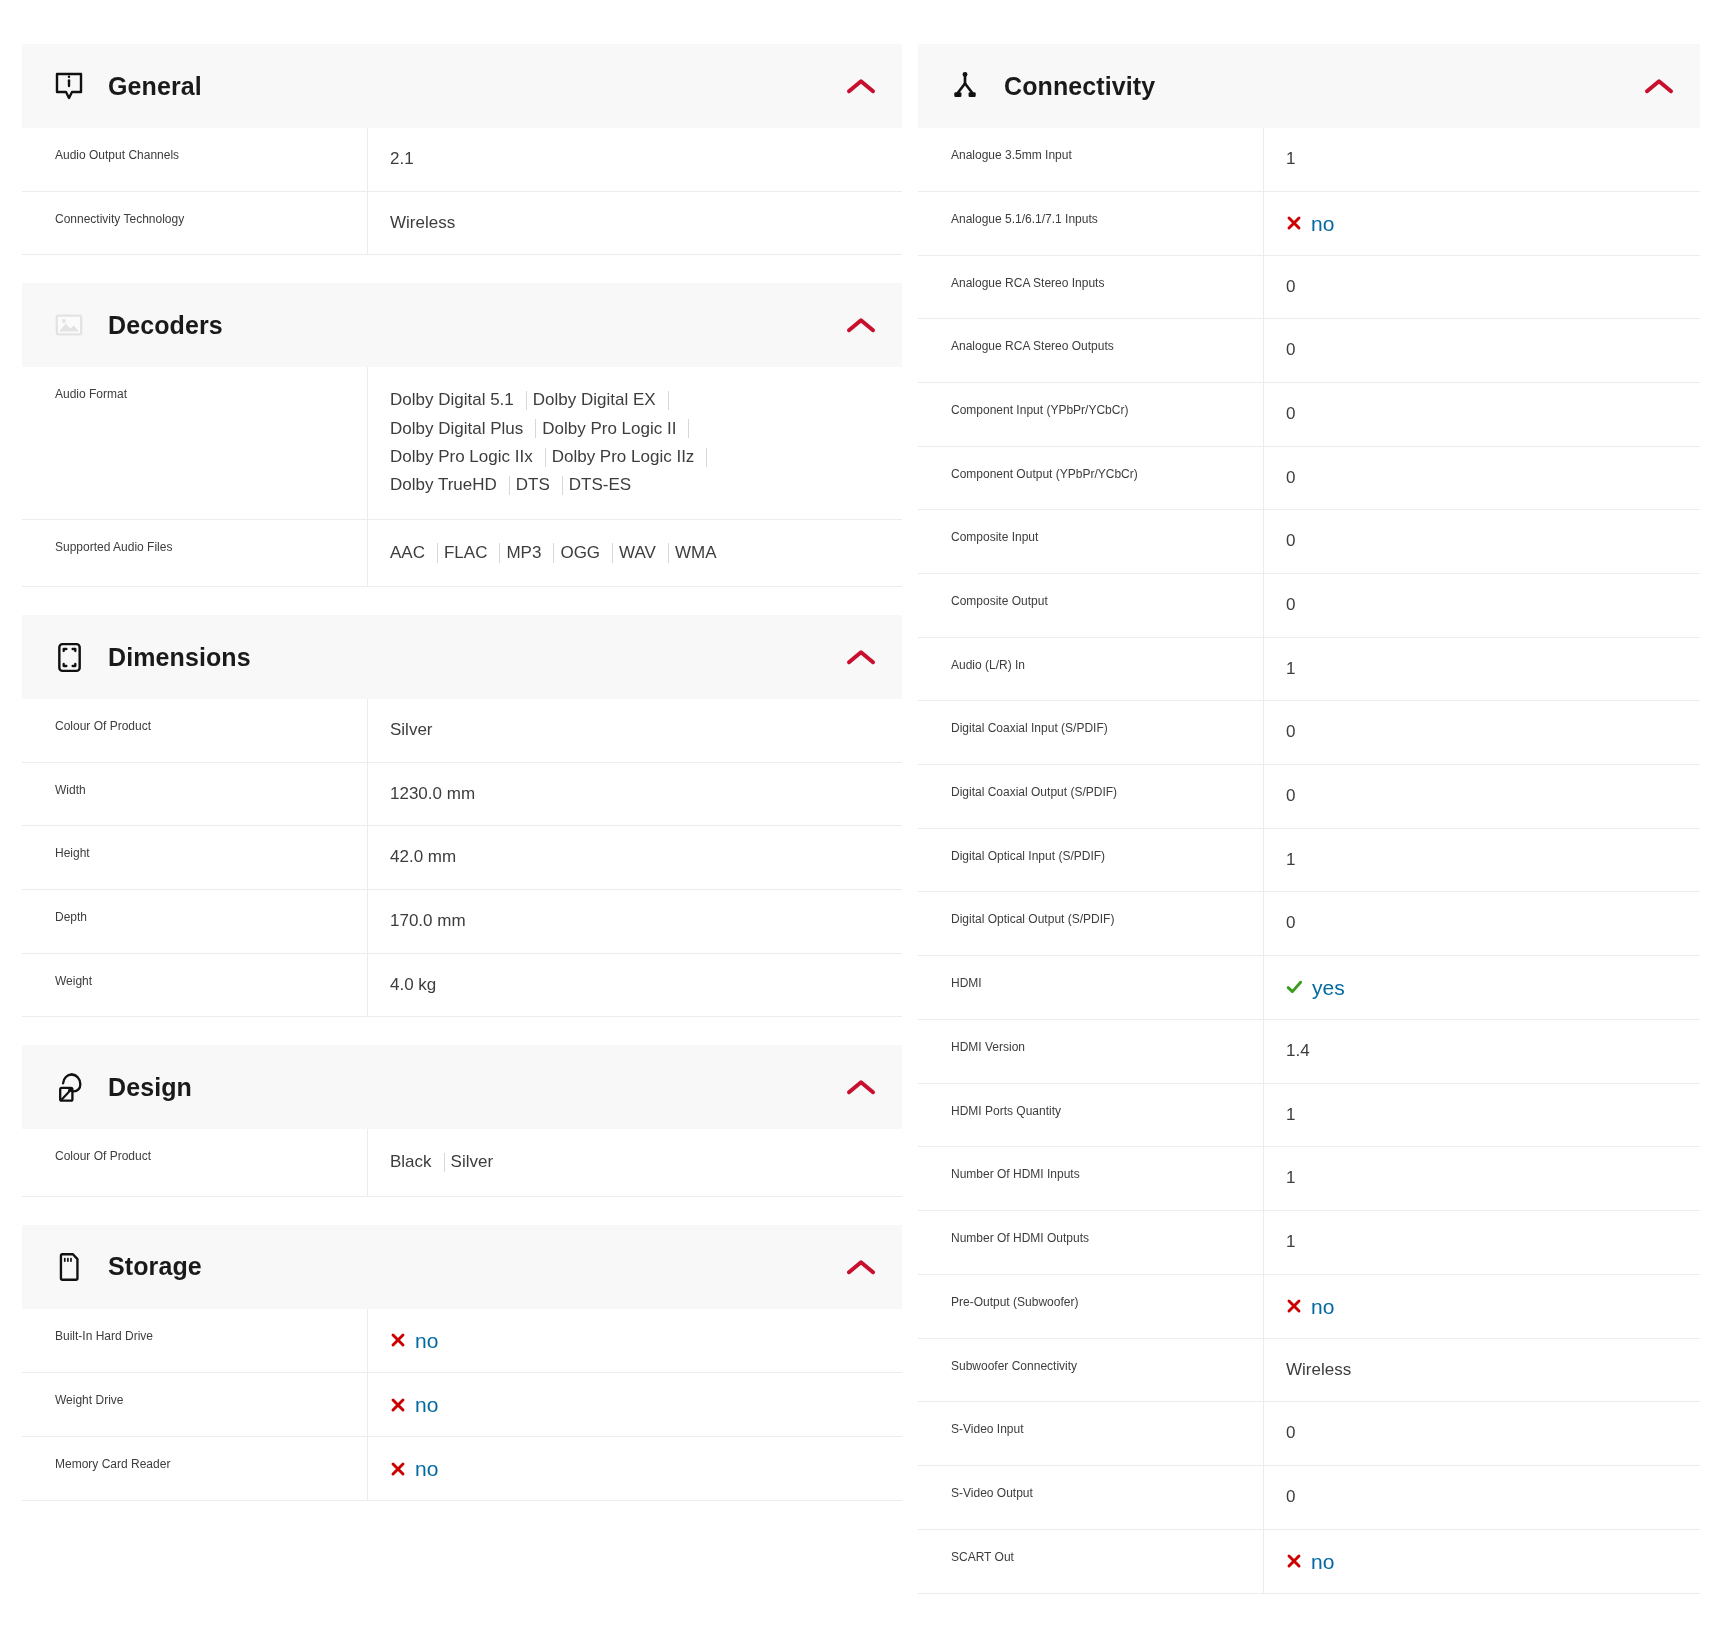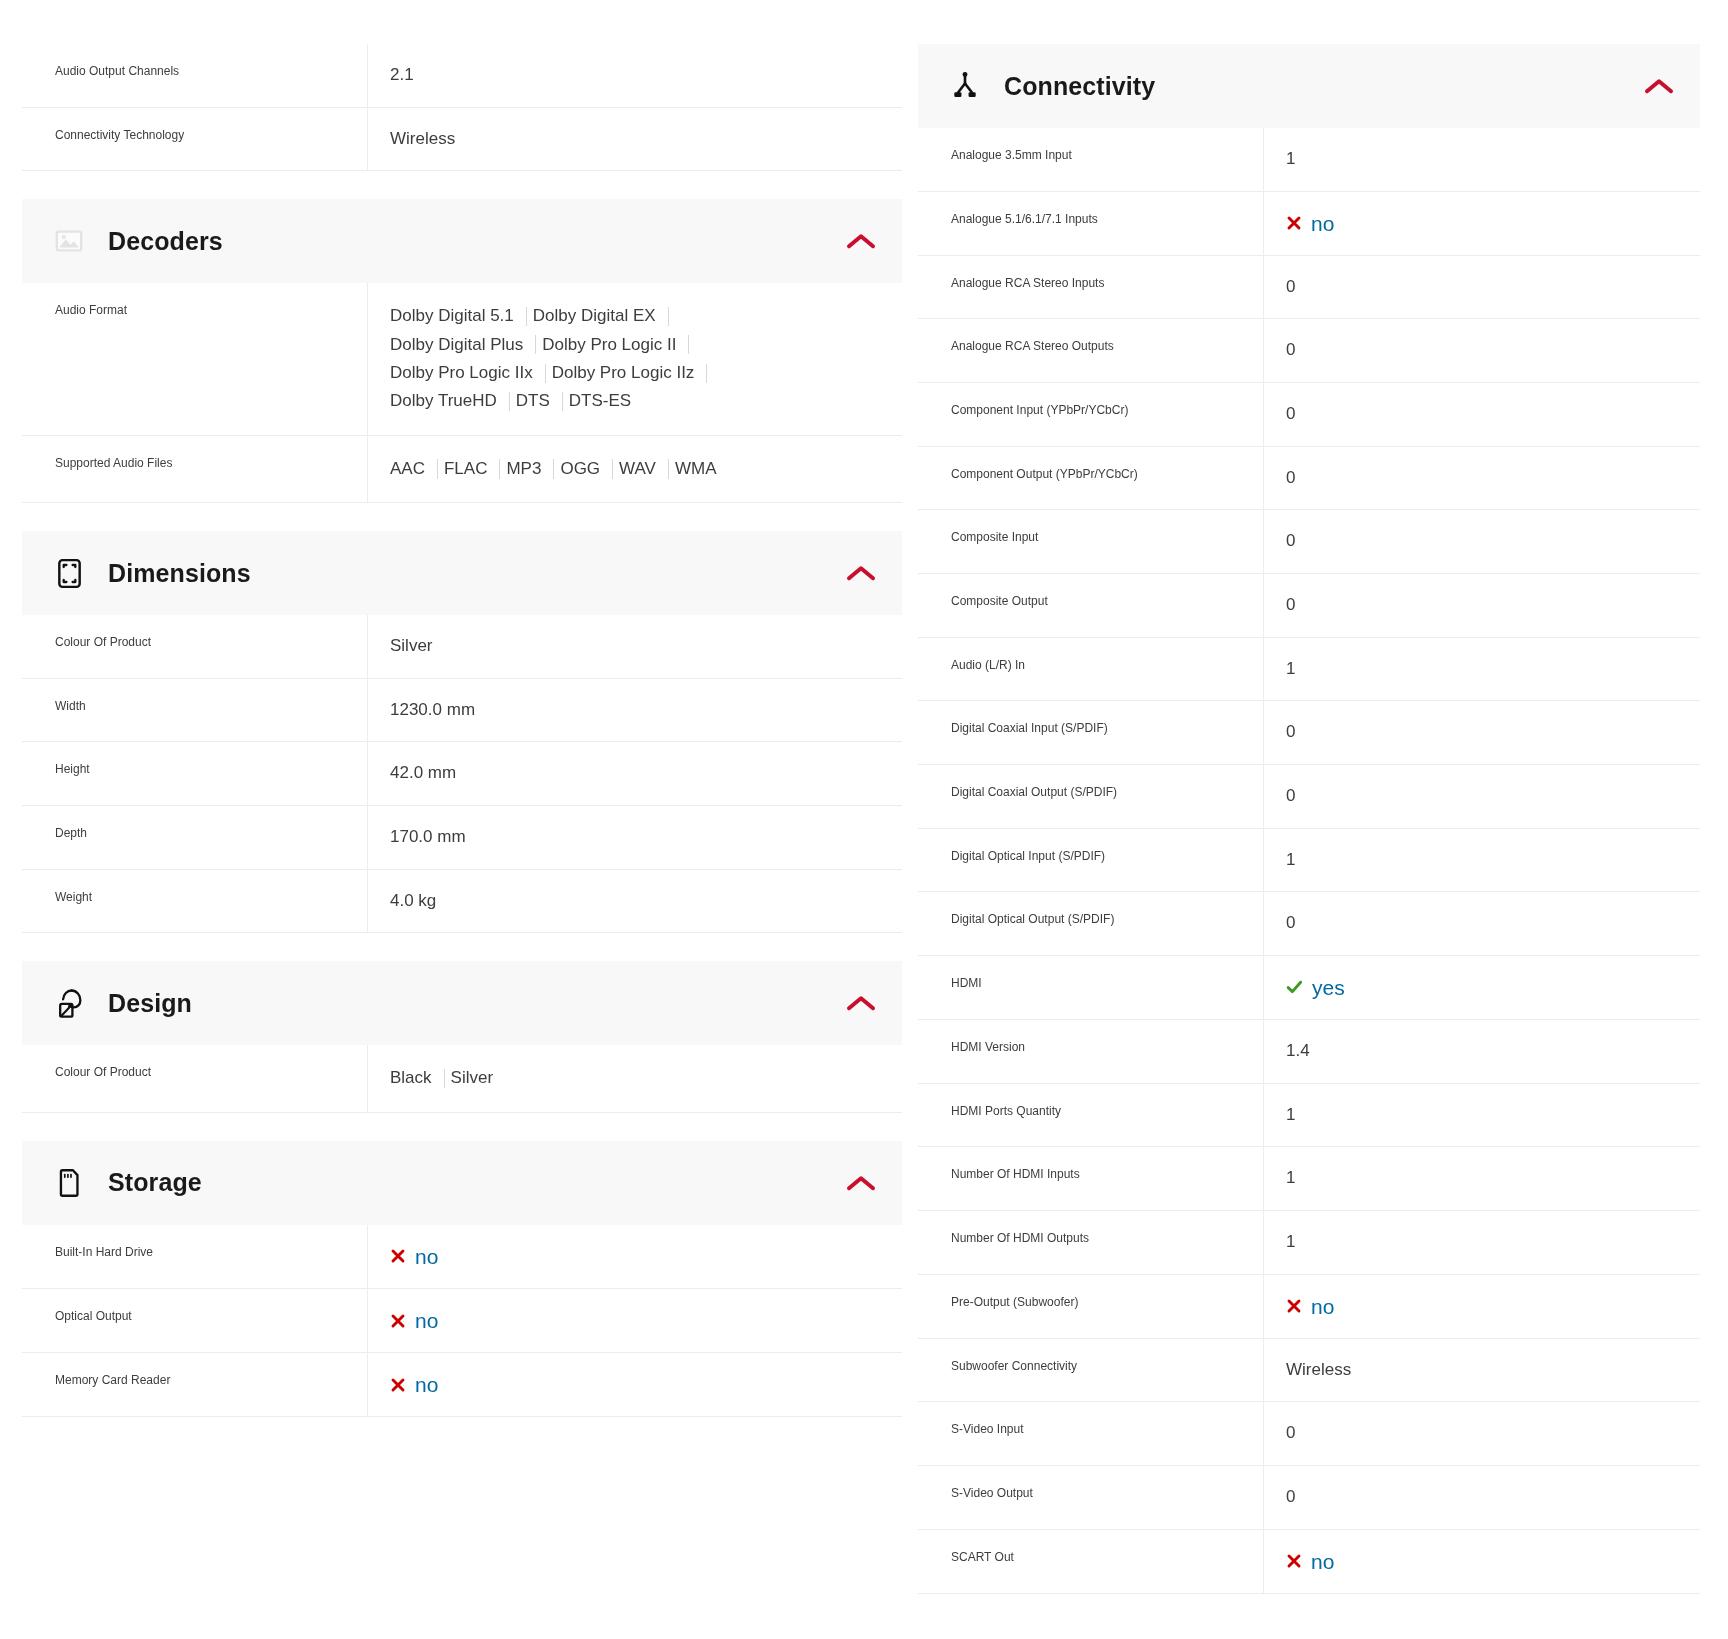--- a/index.html
+++ b/index.html
@@ -156,20 +156,35 @@
 
   .value-plain { line-height: 1.45; }
 </style>
 </head>
 <body>
 
 <div class="page">
 
   <div class="column column-left">
       <div class="section">
+        <div class="section-header">
+          <span class="section-icon">
+            <svg width="32" height="32" viewBox="0 0 32 32" fill="none" aria-hidden="true">
+              <path d="M4 4 H28 V22 H19 L16 28 L13 22 H4 Z" stroke="#111" stroke-width="2.4" stroke-linejoin="round" fill="none"></path>
+              <rect x="14.8" y="9.2" width="2.4" height="8" rx="1.1" fill="#111"></rect>
+              <rect x="14.8" y="5.6" width="2.4" height="2.4" rx="1.1" fill="#111"></rect>
+            </svg>
+          </span>
+          <span class="section-title">General</span>
+          <span class="chevron">
+            <svg width="30" height="18" viewBox="0 0 30 18" fill="none" aria-hidden="true">
+              <path d="M3 14.2 L15 4.2 L27 14.2" stroke="#c8102e" stroke-width="4" stroke-linecap="round" stroke-linejoin="round" fill="none"></path>
+            </svg>
+          </span>
+        </div>
         <div class="spec-table">
           <div class="spec-row">
             <div class="spec-label">Audio Output Channels</div>
             <div class="spec-value">
               <span class="value-plain">2.1</span>
             </div>
           </div>
           <div class="spec-row">
             <div class="spec-label">Connectivity Technology</div>
             <div class="spec-value">
@@ -331,21 +346,21 @@
                 <span class="glyph">
                   <svg width="16" height="16" viewBox="0 0 16 16" fill="none" aria-hidden="true">
                     <path d="M3 3 L13 13 M13 3 L3 13" stroke="#cc0000" stroke-width="2.9" stroke-linecap="round"></path>
                   </svg>
                 </span>
                 <span class="bool-text">no</span>
               </span>
             </div>
           </div>
           <div class="spec-row">
-            <div class="spec-label">Optical Output</div>
+            <div class="spec-label">Weight Drive</div>
             <div class="spec-value">
               <span class="bool">
                 <span class="glyph">
                   <svg width="16" height="16" viewBox="0 0 16 16" fill="none" aria-hidden="true">
                     <path d="M3 3 L13 13 M13 3 L3 13" stroke="#cc0000" stroke-width="2.9" stroke-linecap="round"></path>
                   </svg>
                 </span>
                 <span class="bool-text">no</span>
               </span>
             </div>

